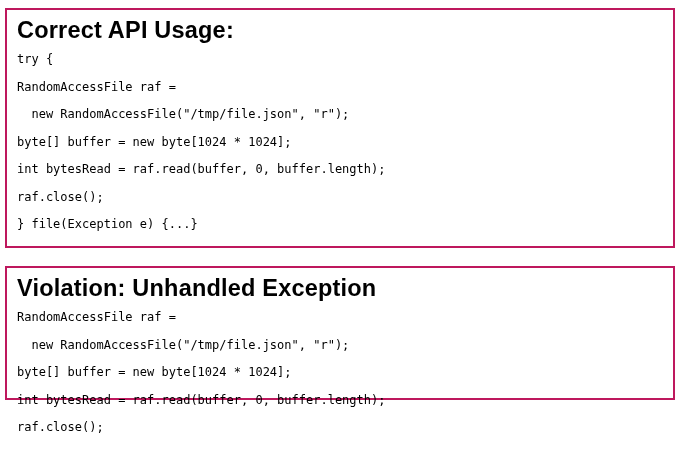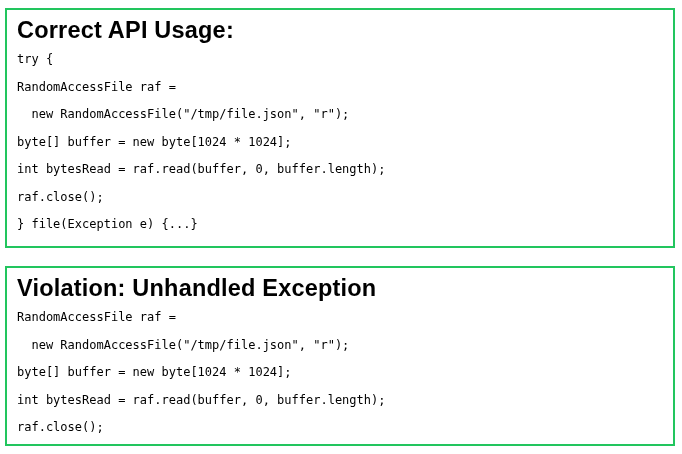--- a/index.html
+++ b/index.html
@@ -13,26 +13,26 @@
     position: relative;
     font-family: "DejaVu Sans Mono", monospace;
     color: #000000;
     overflow: hidden;
   }
   .code-panel {
     position: absolute;
     left: 5px;
     width: 670px;
     box-sizing: border-box;
-    border: 2px solid #22c55e;
+    border: 2px solid #be185d;
     background: #ffffff;
     padding: 5px 10px 4px 10px;
   }
   .panel-correct   { top: 8px;   height: 240px; }
-  .panel-violation { top: 266px; height: 180px; }
+  .panel-violation { top: 266px; height: 134px; }
   .panel-title {
     font-family: "Liberation Sans", "DejaVu Sans", sans-serif;
     font-weight: bold;
     font-size: 23.5px;
     line-height: 31px;
     letter-spacing: 0.2px;
     white-space: pre;
   }
   .code-block {
     font-family: "DejaVu Sans Mono", "Liberation Mono", monospace;

